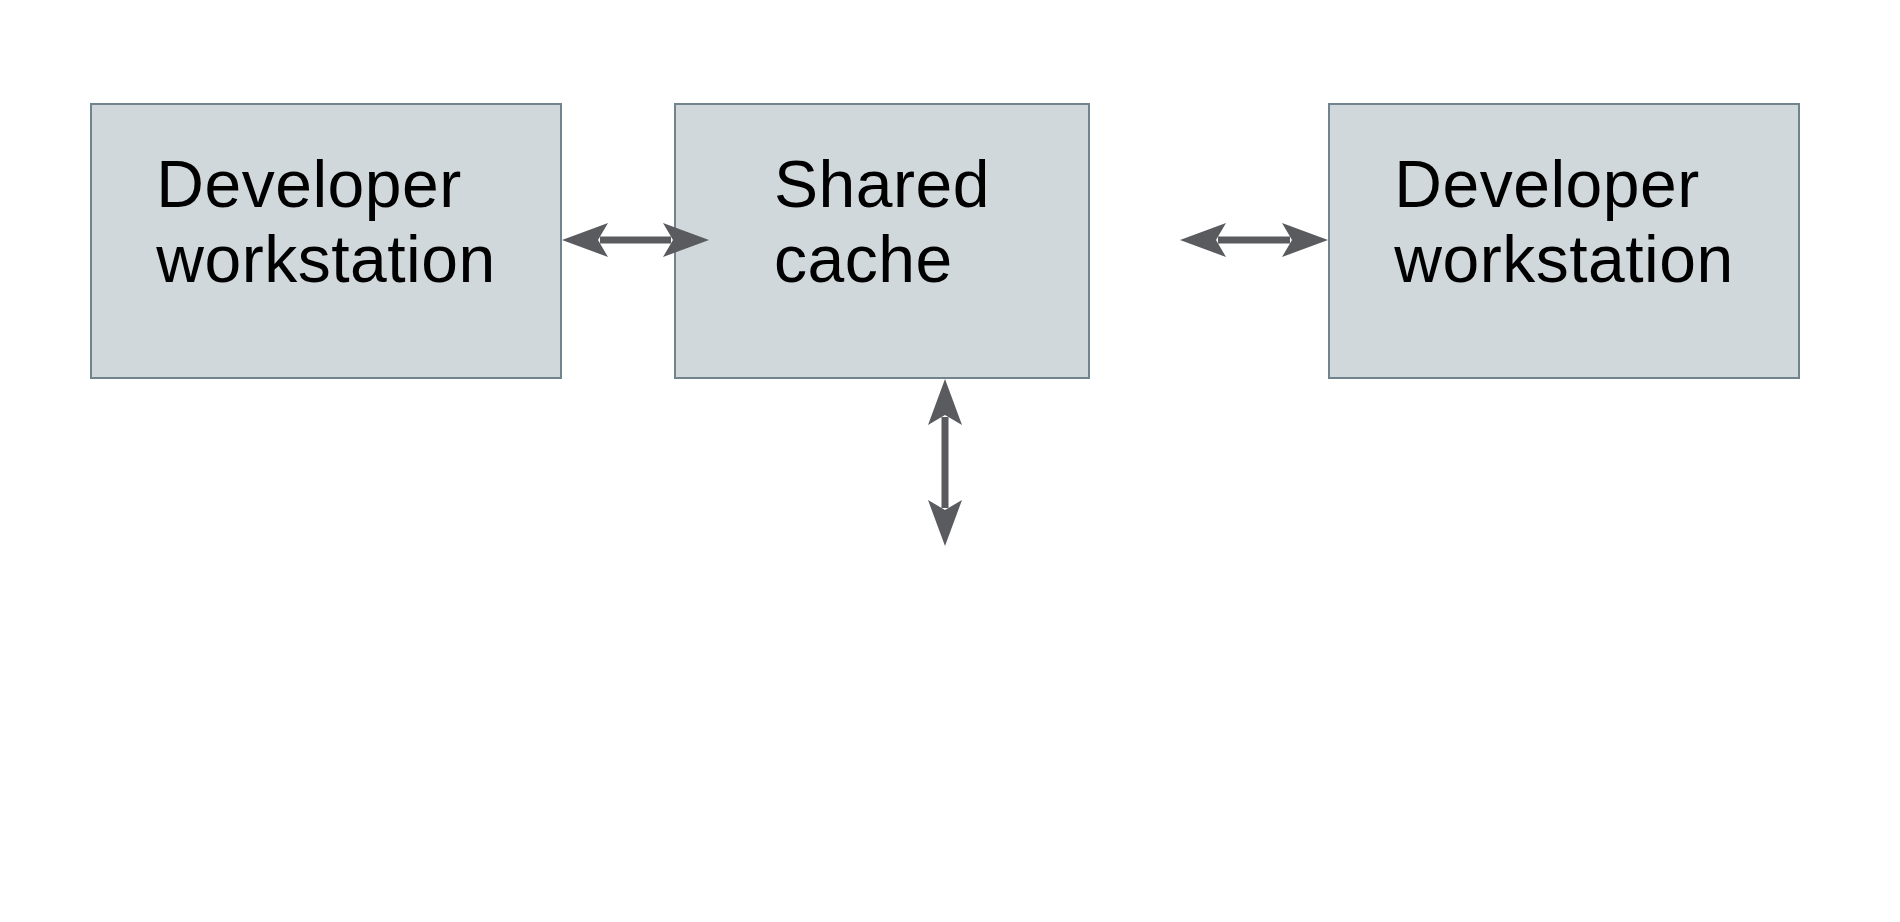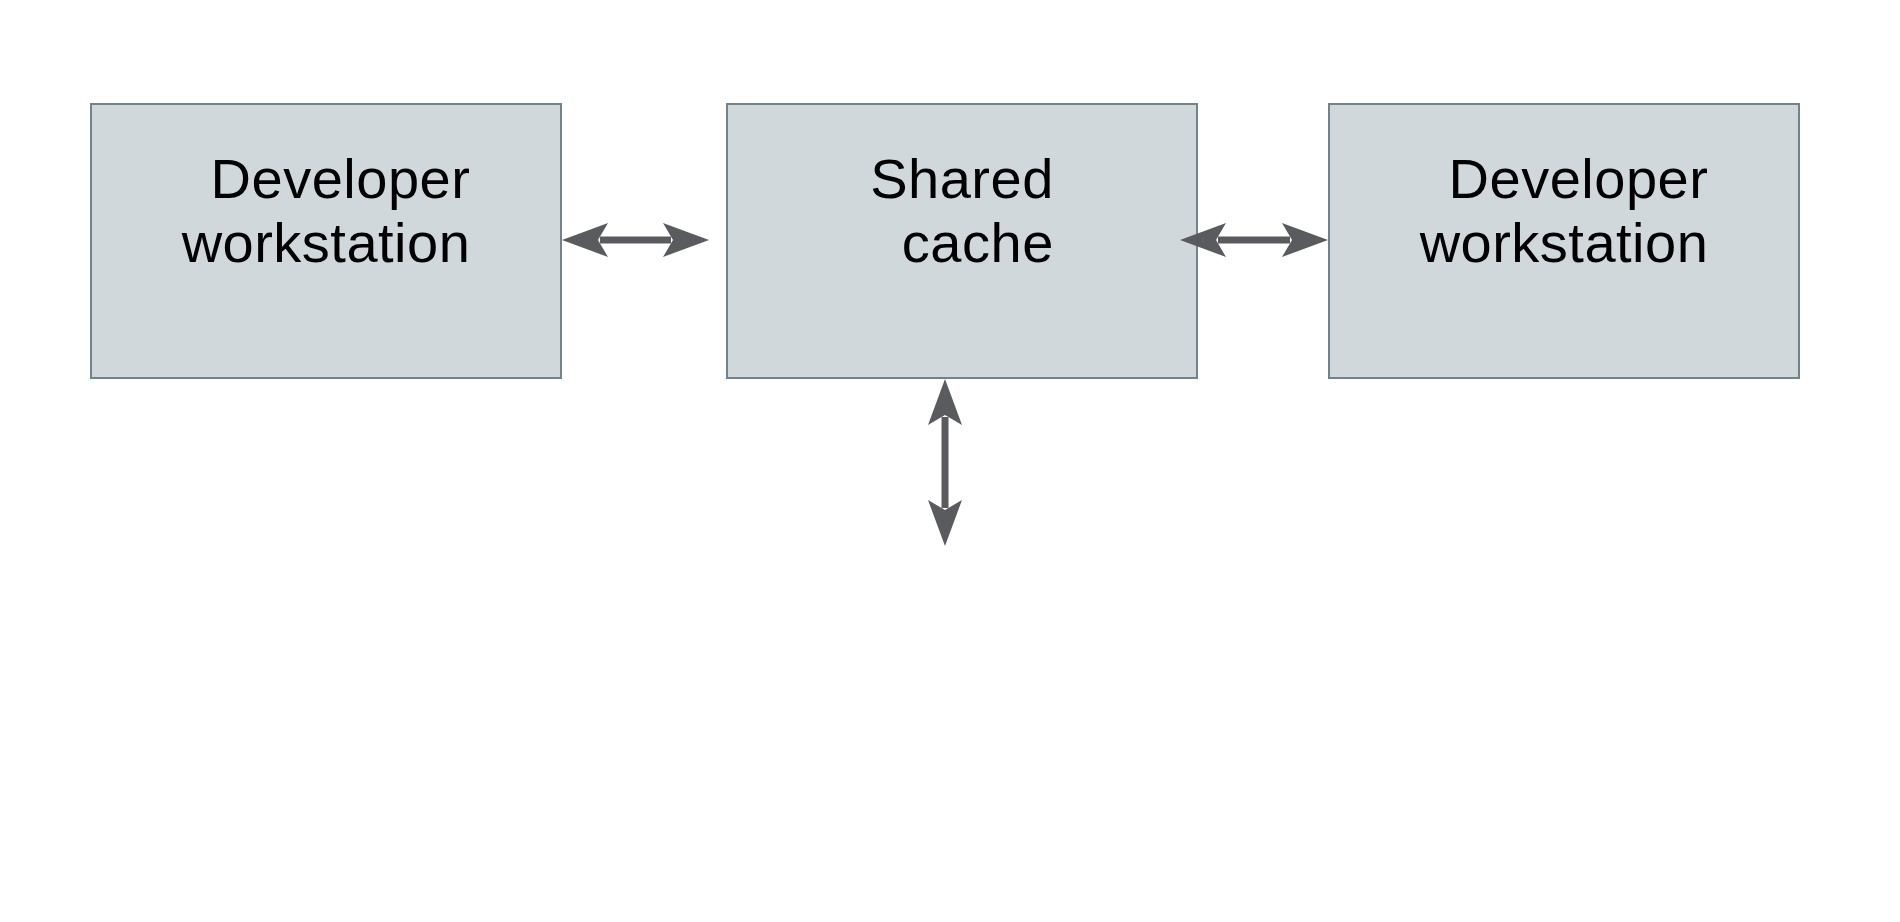--- a/index.html
+++ b/index.html
@@ -27,39 +27,39 @@
   .node {
     position: absolute;
     box-sizing: border-box;
     background: var(--node-fill);
     border: 2px solid var(--node-border);
     display: flex;
     justify-content: center;
   }
   .node .label {
     color: var(--text-color);
-    font-size: 56px;
+    font-size: 66px;
     line-height: 1.14;
-    text-align: right;
+    text-align: left;
     white-space: pre-line;
     letter-spacing: 0.5px;
   }
   
   .node.top-row {
     align-items: flex-start;
   }
   .node.top-row .label {
     padding-top: 42px;
   }
   
   .node.centered {
     align-items: center;
   }
   .node#node-left   { left: 90px;   top: 103px; width: 472px; height: 276px; }
-  .node#node-center { left: 726px;  top: 103px; width: 472px; height: 276px; }
+  .node#node-center { left: 674px;  top: 103px; width: 416px; height: 276px; }
   .node#node-right  { left: 1328px; top: 103px; width: 472px; height: 276px; }
   .node#node-bottom { left: 709px;  top: 546px; width: 472px; height: 273px; }
 
   .arrow {
     position: absolute;
   }
   .arrow svg { display: block; }
   .arrow path, .arrow rect {
     fill: var(--arrow-color);
     stroke: none;

